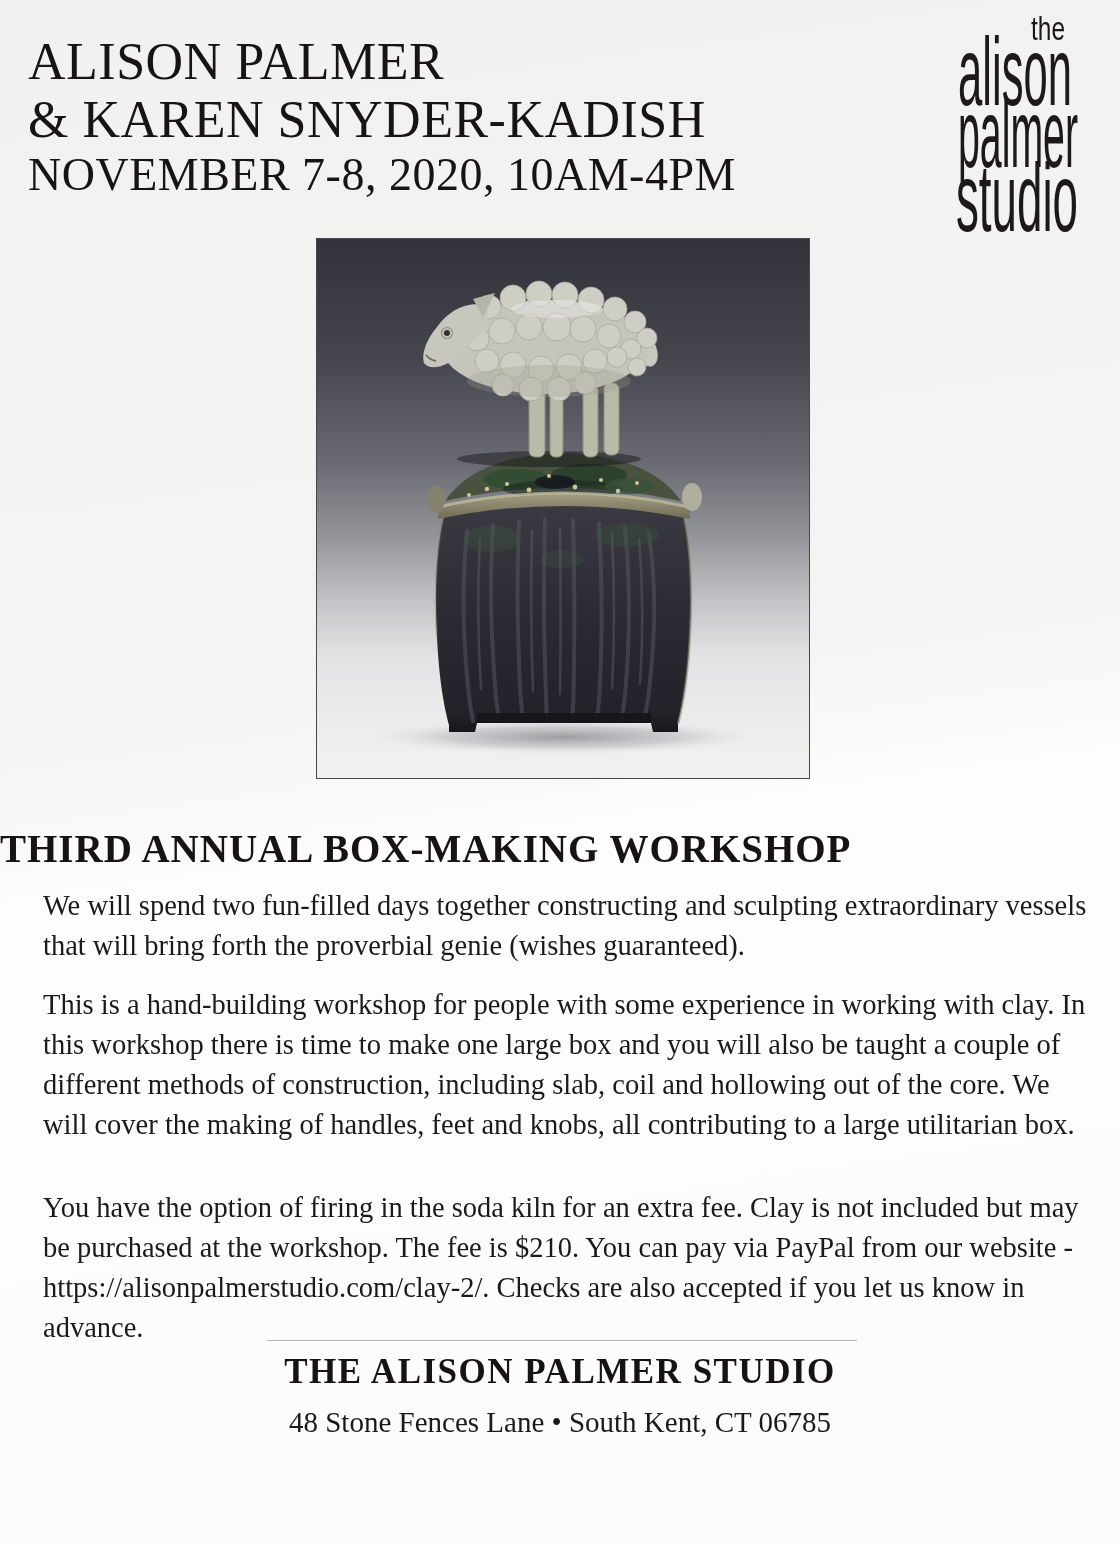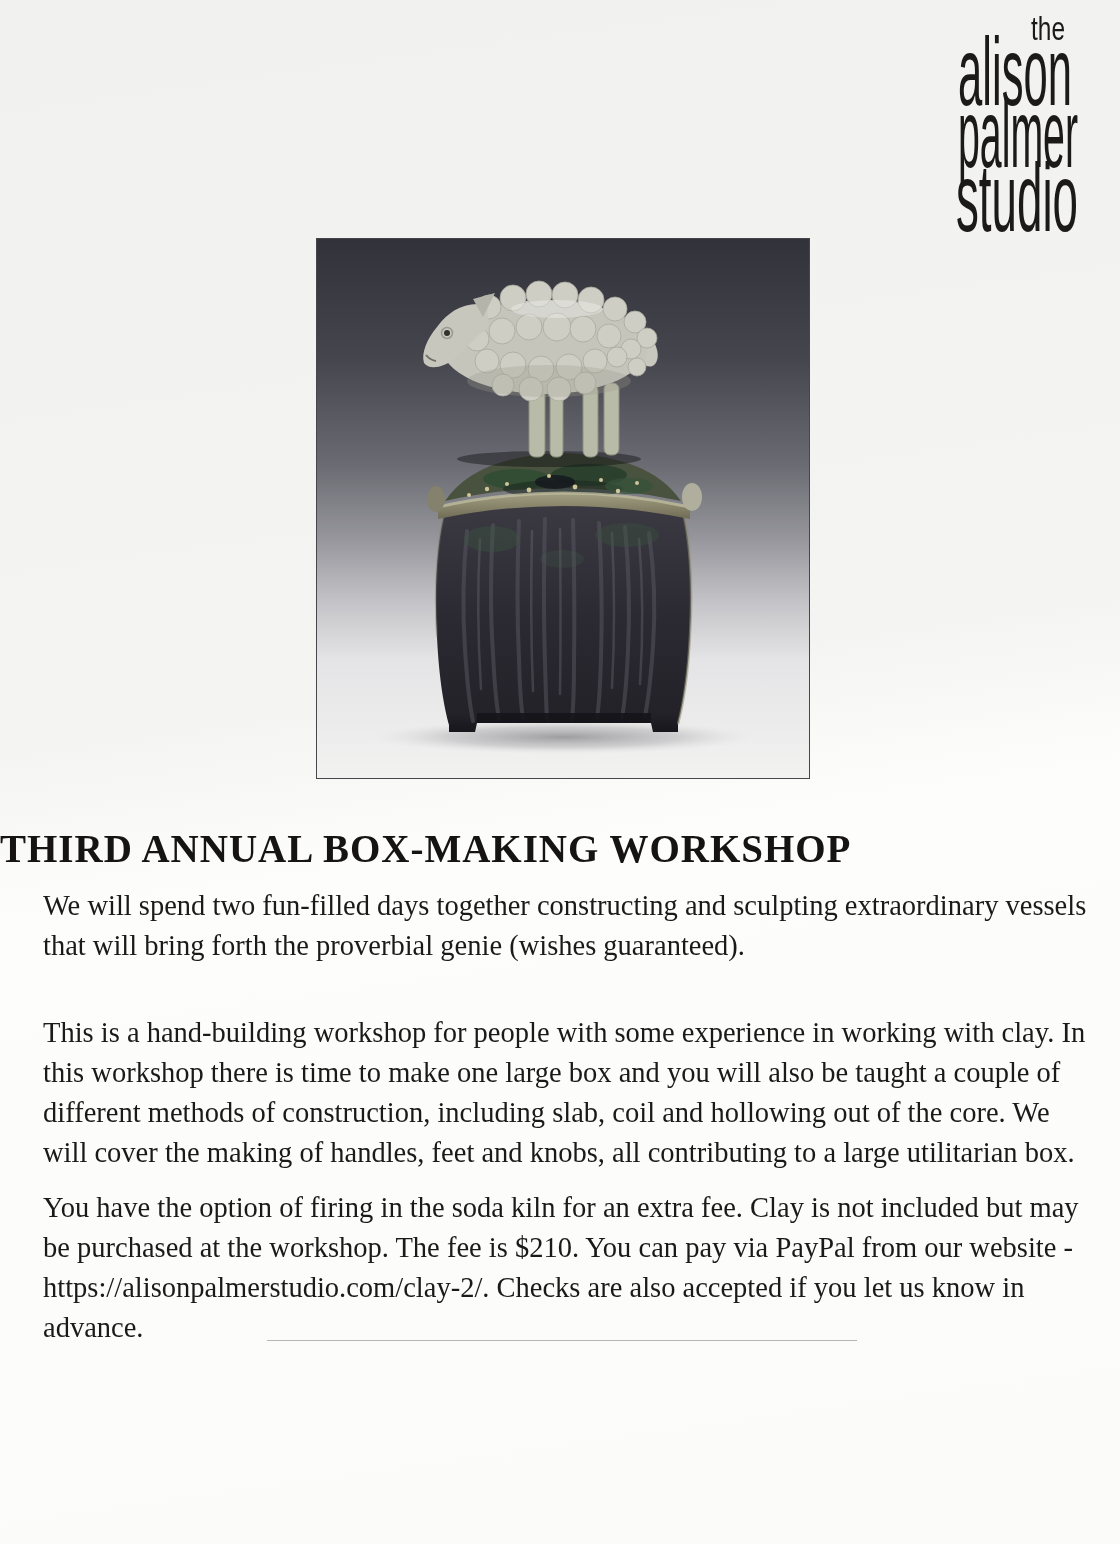--- a/index.html
+++ b/index.html
@@ -73,21 +73,21 @@
   }
   .body-par {
     position: absolute;
     left: 43px;
     width: 1046px;
     font-size: 28.5px;
     line-height: 40px;
     color: #1a1a1a;
   }
   .par-1 { top: 886px; }
-  .par-2 { top: 985px; margin-top: 28px; }
+  .par-2 { top: 985px; }
   .par-3 { top: 1188px; }
 
   
   .footer-divider {
     position: absolute;
     top: 1340px;
     left: 267px;
     width: 590px;
     height: 1px;
     background: #b5b5b3;
@@ -113,20 +113,25 @@
     font-size: 29px;
     line-height: 36px;
     color: #1a1a1a;
   }
 </style>
 </head>
 <body>
 
 <div class="page">
 
+  <div class="header-block">
+    <div class="header-line-1">ALISON PALMER</div>
+    <div class="header-line-2">&amp; KAREN SNYDER-KADISH</div>
+    <div class="header-line-3">NOVEMBER 7-8, 2020, 10AM-4PM</div>
+  </div>
 
   <svg class="logo-svg" width="150" height="242" viewBox="0 0 150 242">
     <text x="81" y="38" font-size="34" textLength="34" lengthAdjust="spacingAndGlyphs">the</text>
     <text x="8" y="103" font-size="96" textLength="114" lengthAdjust="spacingAndGlyphs">alison</text>
     <text x="8" y="165" font-size="96" textLength="120" lengthAdjust="spacingAndGlyphs">palmer</text>
     <text x="6" y="229" font-size="96" textLength="122" lengthAdjust="spacingAndGlyphs">studio</text>
   </svg>
 
   <div class="photo-frame">
     <svg width="492" height="539" viewBox="0 0 492 539">
@@ -263,16 +268,18 @@
       </g>
     </svg>
   </div>
 
   <div class="workshop-title">THIRD ANNUAL BOX-MAKING WORKSHOP</div>
   <p class="body-par par-1">We will spend two fun-filled days together constructing and sculpting extraordinary vessels that will bring forth the proverbial genie (wishes guaranteed).</p>
   <p class="body-par par-2">This is a hand-building workshop for people with some experience in working with clay. In this workshop there is time to make one large box and you will also be taught a couple of different methods of construction, including slab, coil and hollowing out of the core. We will cover  the making of handles, feet and knobs, all contributing to a large utilitarian box.</p>
   <p class="body-par par-3">You have the option of firing in the soda kiln for an extra fee. Clay is not included but may be purchased at the workshop. The fee is $210. You can pay via PayPal from our website - https://alisonpalmerstudio.com/clay-2/. Checks are also accepted if you let us know in advance.</p>
 
   <div class="footer-divider"></div>
+  <div class="footer-name">THE ALISON PALMER STUDIO</div>
   <div class="footer-lines">
+    <div>48 Stone Fences Lane • South Kent, CT 06785</div>
   </div>
 
 </div>
 
 </body></html>

